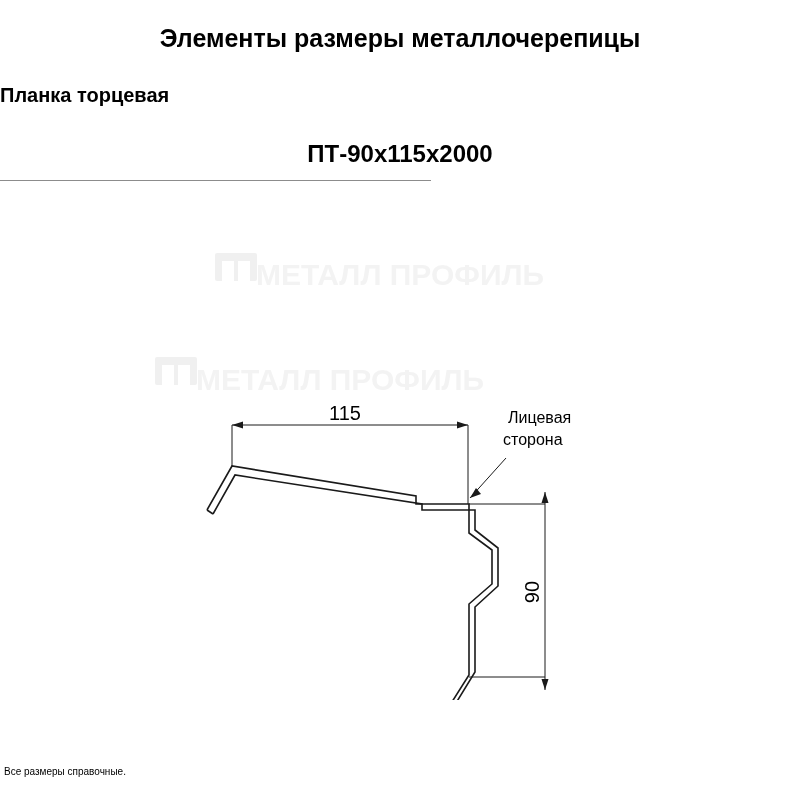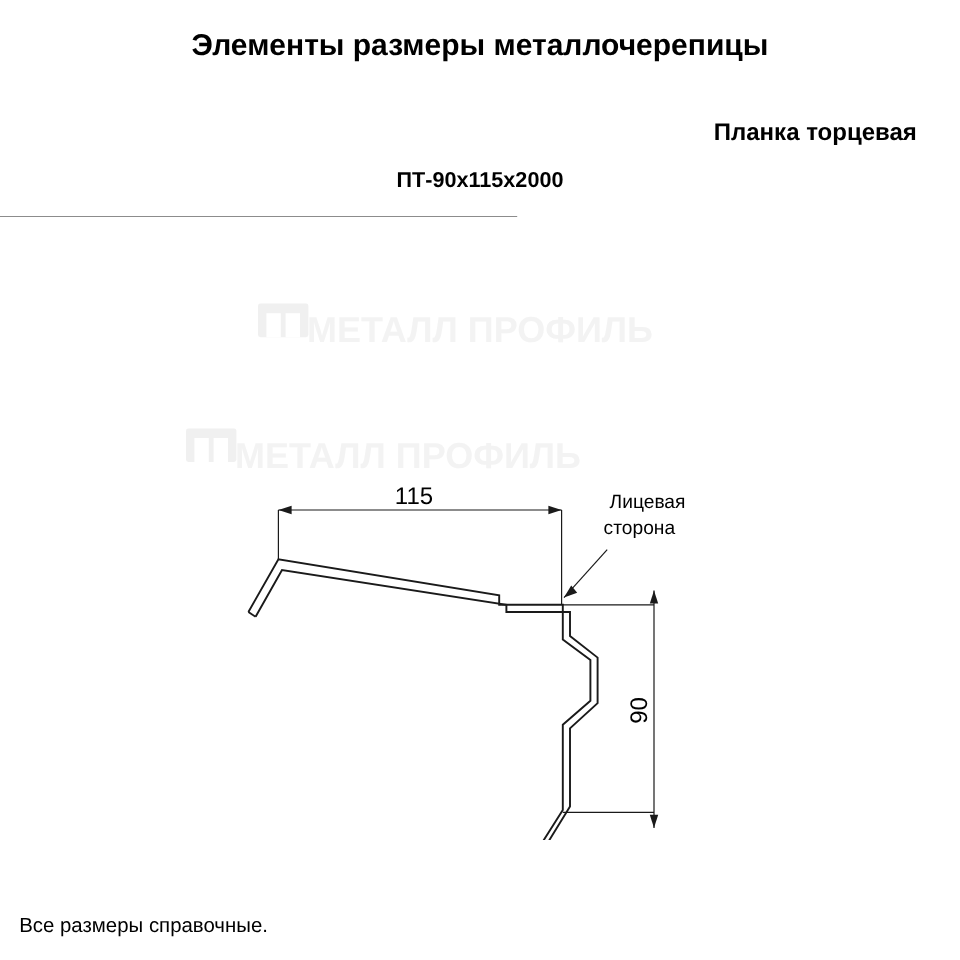--- a/index.html
+++ b/index.html
@@ -24,57 +24,57 @@
     top: 24px;
     left: 0;
     width: 800px;
     text-align: center;
     font-size: 25px;
     font-weight: bold;
     letter-spacing: 0px;
   }
   .subtitle {
     position: absolute;
-    top: 100px;
+    top: 84px;
     left: 0;
     width: 764px;
-    text-align: right;
+    text-align: left;
     font-size: 20px;
     font-weight: bold;
   }
   .code {
     position: absolute;
     top: 140px;
     left: 0;
     width: 800px;
     text-align: center;
-    font-size: 18px;
+    font-size: 24px;
     font-weight: bold;
   }
   .drawing {
     position: absolute;
     top: 180px;
     left: 0;
     width: 670px;
     height: 520px;
   }
   .watermark {
     position: absolute;
     top: 225px;
     left: 130px;
     width: 540px;
     height: 300px;
     pointer-events: none;
     opacity: 0.30;
   }
   .footer {
     position: absolute;
-    left: 16px;
+    left: 4px;
     bottom: 18px;
-    font-size: 17px;
+    font-size: 10px;
     line-height: 21px;
   }
   .footer div {
     white-space: nowrap;
   }
   svg { display: block; }
   text { font-family: "Liberation Sans", sans-serif; }
 </style>
 </head>
 <body>

